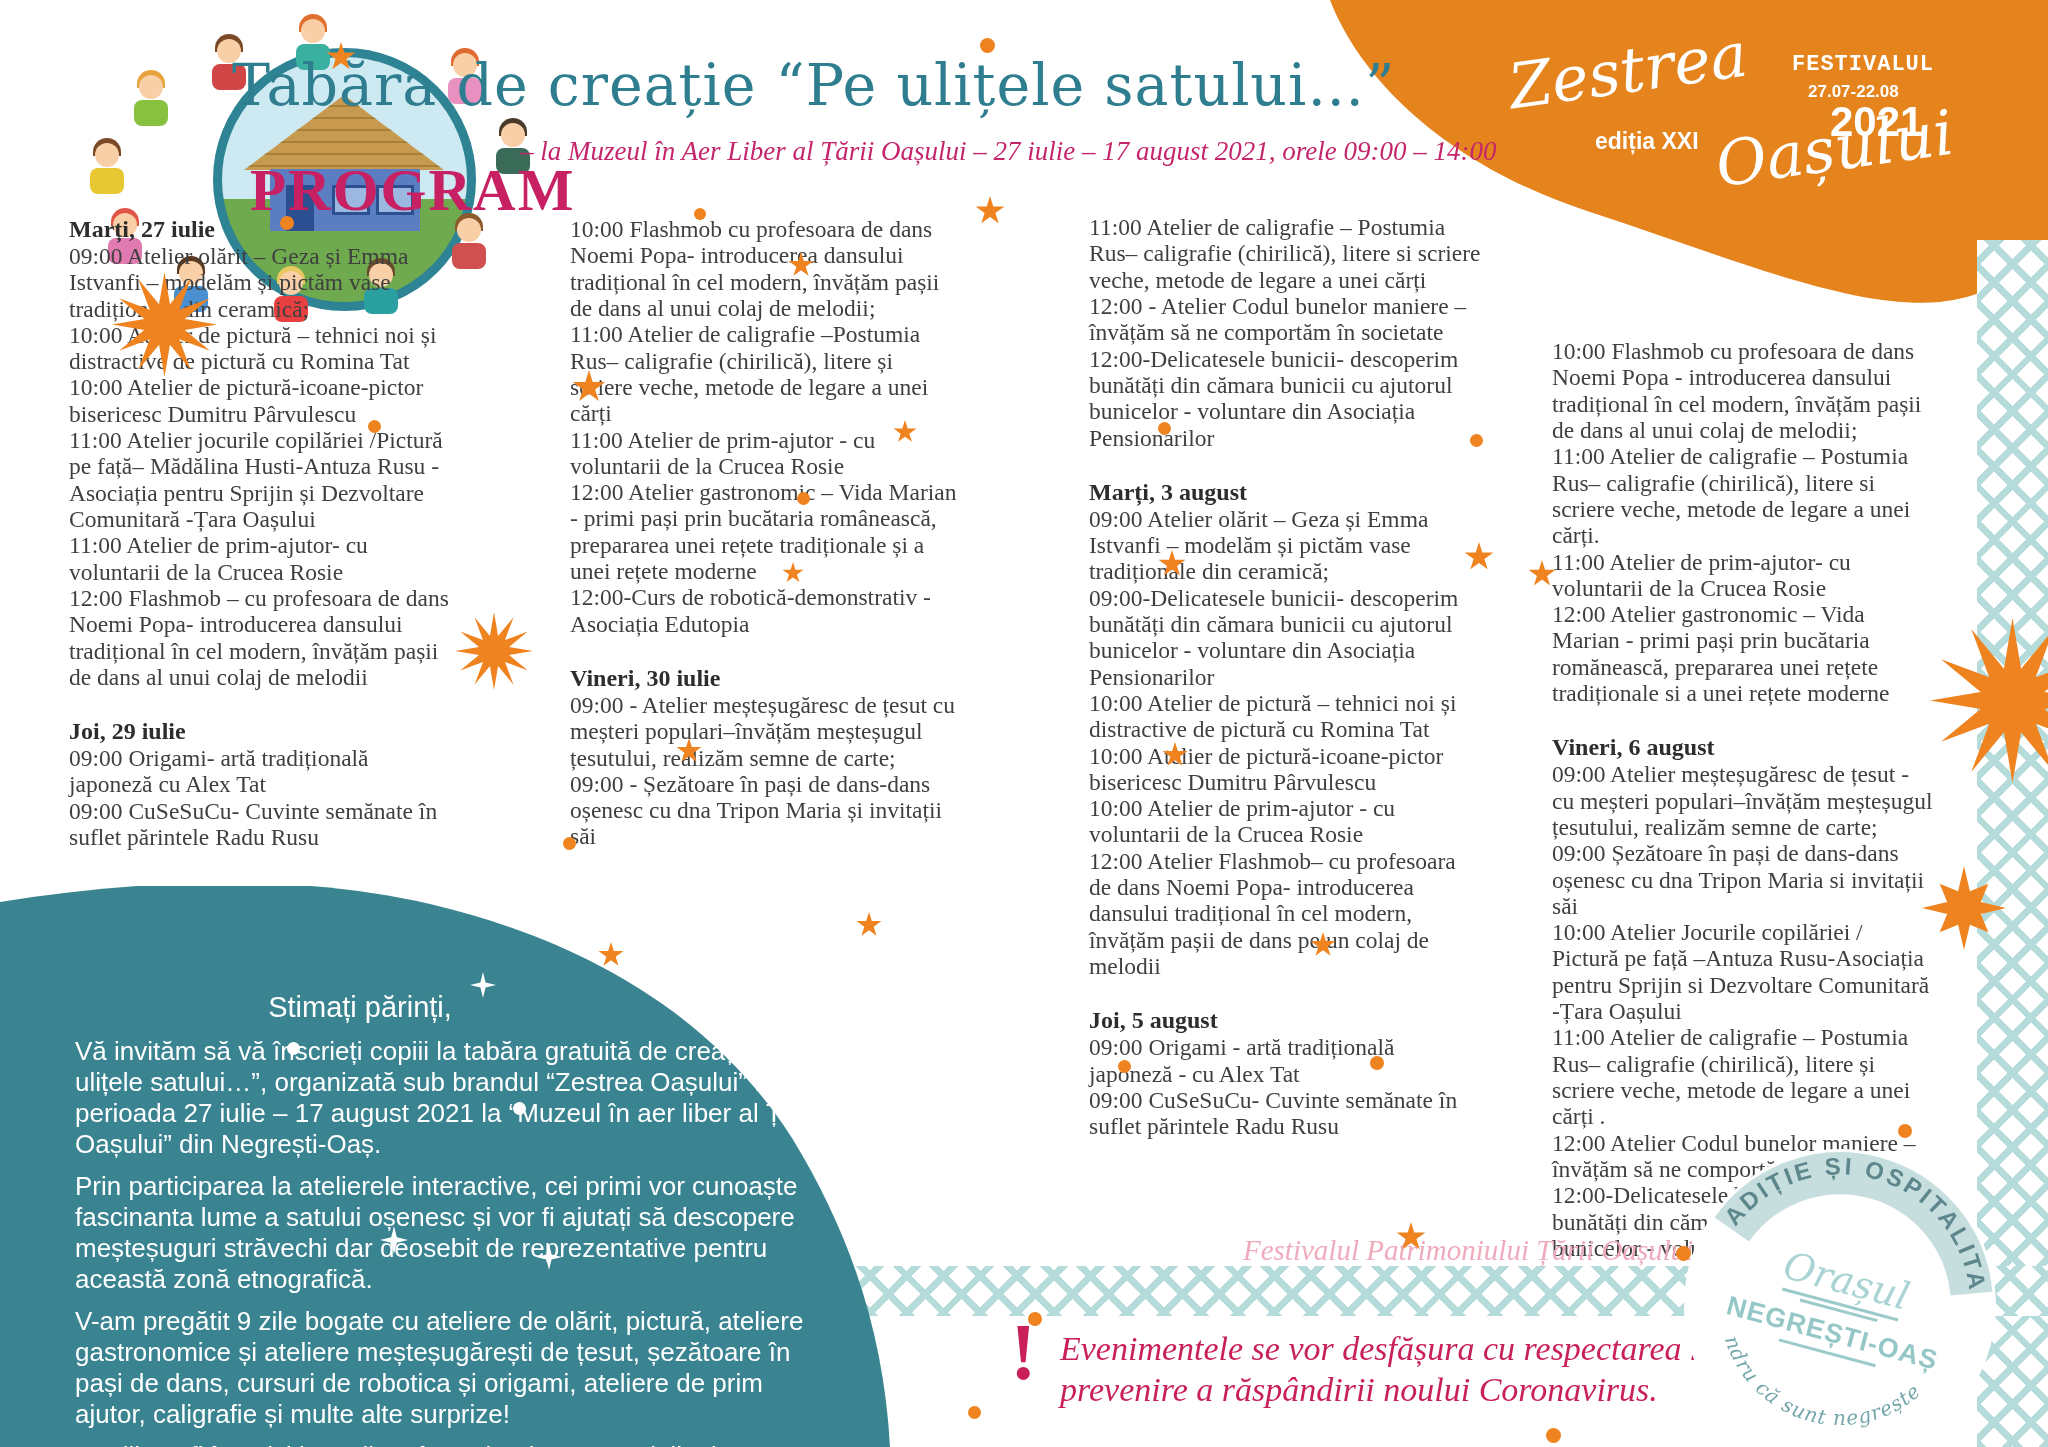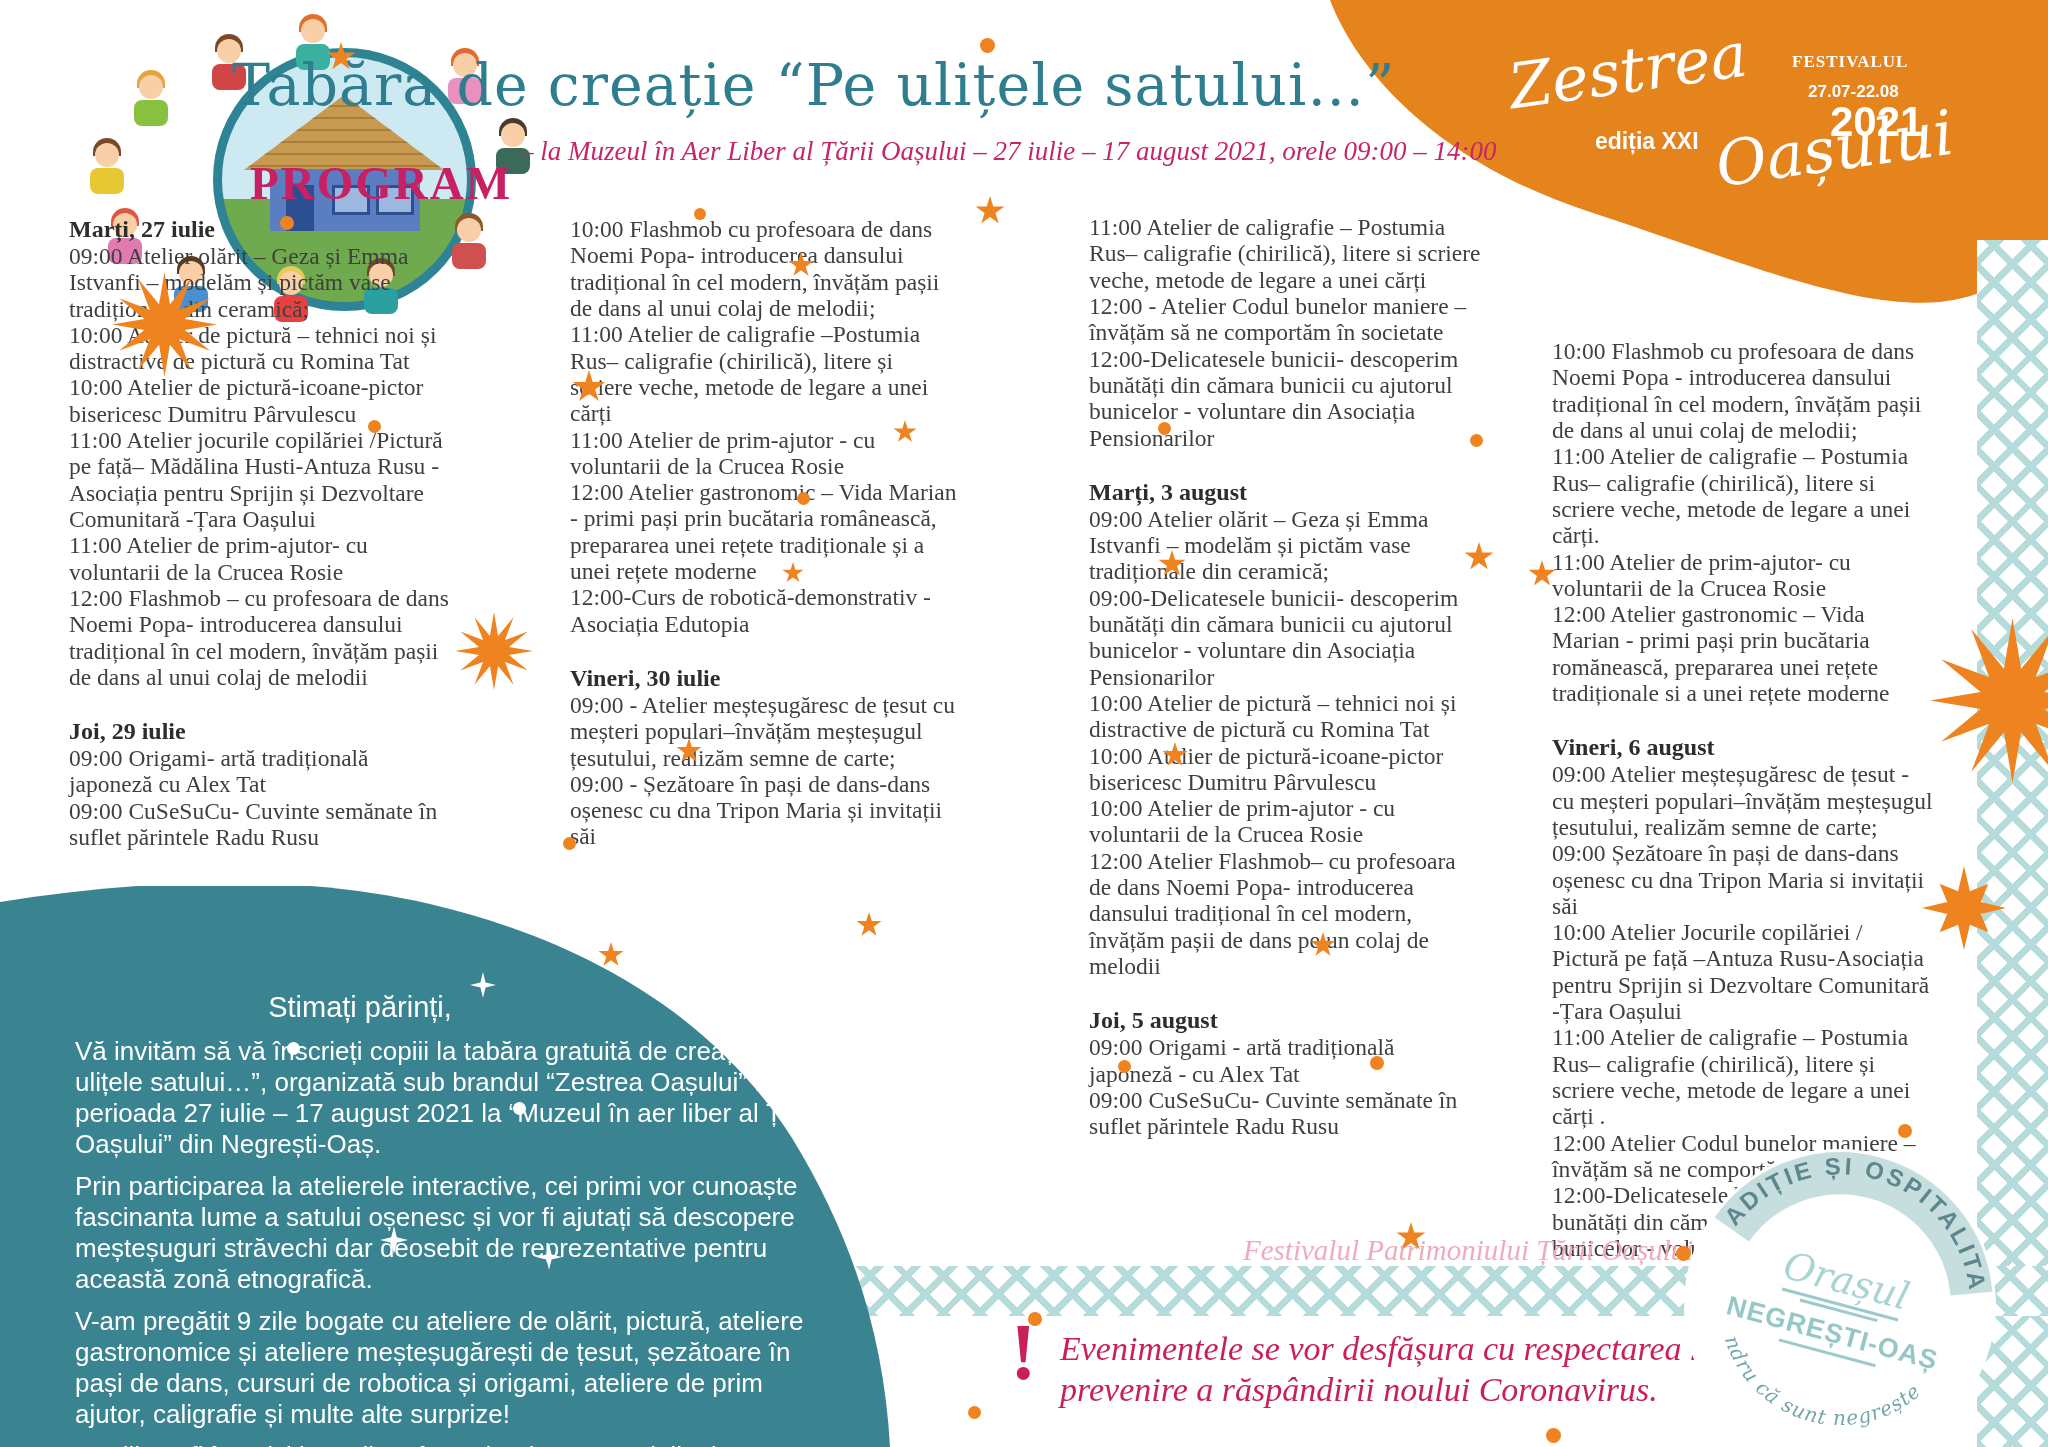--- a/index.html
+++ b/index.html
@@ -2,27 +2,27 @@
 <html><head>
 <meta charset="utf-8">
 <style>
   html,body{margin:0;padding:0;background:#888;}
   .page{position:relative;width:2048px;height:1447px;background:#ffffff;overflow:hidden;
         font-family:"Liberation Serif",serif;}
   
   .title{position:absolute;left:232px;top:52px;margin:0;font-family:"DejaVu Serif",serif;
          font-weight:400;font-size:57px;color:#2e7e90;letter-spacing:1px;white-space:nowrap;}
   .subtitle{position:absolute;left:520px;top:136px;font-style:italic;font-size:27px;color:#c4256b;white-space:nowrap;}
-  .program{position:absolute;left:250px;top:156px;font-weight:bold;font-size:47px;color:#c72063;letter-spacing:2px;}
+  .program{position:absolute;left:250px;top:156px;font-weight:bold;font-size:59px;color:#c72063;letter-spacing:2px;}
   
   .blob-orange{position:absolute;left:1270px;top:0;}
   .badge{position:absolute;left:1500px;top:20px;width:540px;height:220px;color:#fff;}
   .badge span{position:absolute;display:block;}
   .z-script{font-family:"DejaVu Serif",serif;font-style:italic;font-size:62px;transform:rotate(-8deg);}
-  .z-fest{font-family:Liberation Serif, serif;font-weight:bold;font-size:17px;letter-spacing:1px;}
+  .z-fest{font-family:Liberation Mono, monospace;font-weight:bold;font-size:22px;letter-spacing:1px;}
   .z-dates{font-family:"Liberation Sans",sans-serif;font-weight:bold;font-size:17px;}
   .z-year{font-family:"Liberation Sans",sans-serif;font-weight:bold;font-size:42px;}
   .z-ed{font-family:"Liberation Sans",sans-serif;font-weight:bold;font-size:23px;}
   
   .col{position:absolute;color:#3f3f3f;font-size:23.5px;line-height:1.12;margin-left:12px;}
   .col p{margin:0;}
   .col h3{margin:0;font-size:24px;font-weight:bold;color:#2d2d2d;}
   .sec + .sec{margin-top:28px;}
   .col1{left:57px;top:216px;width:380px;}
   .col2{left:558px;top:216px;width:388px;}

